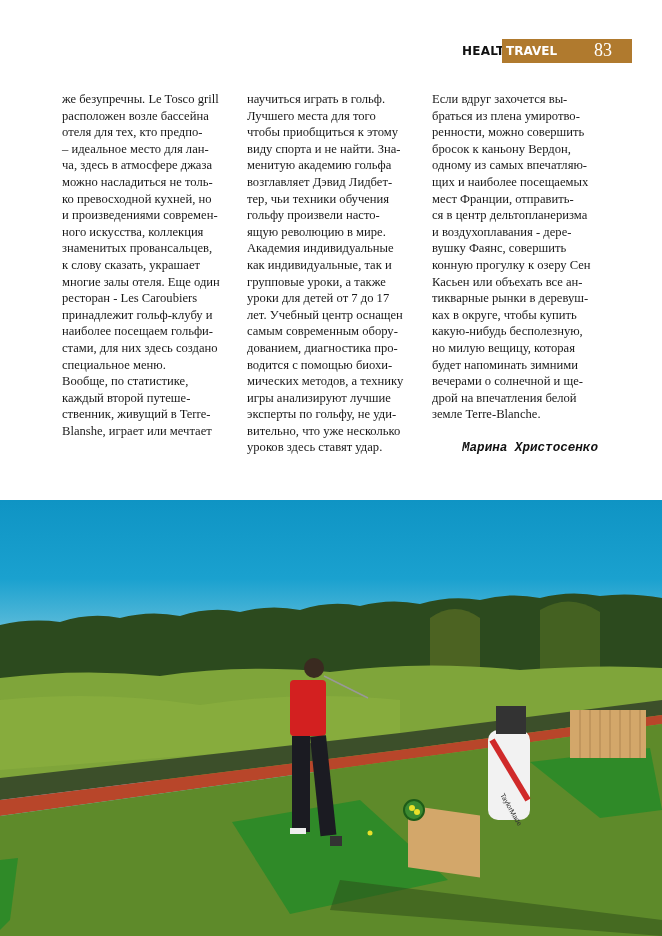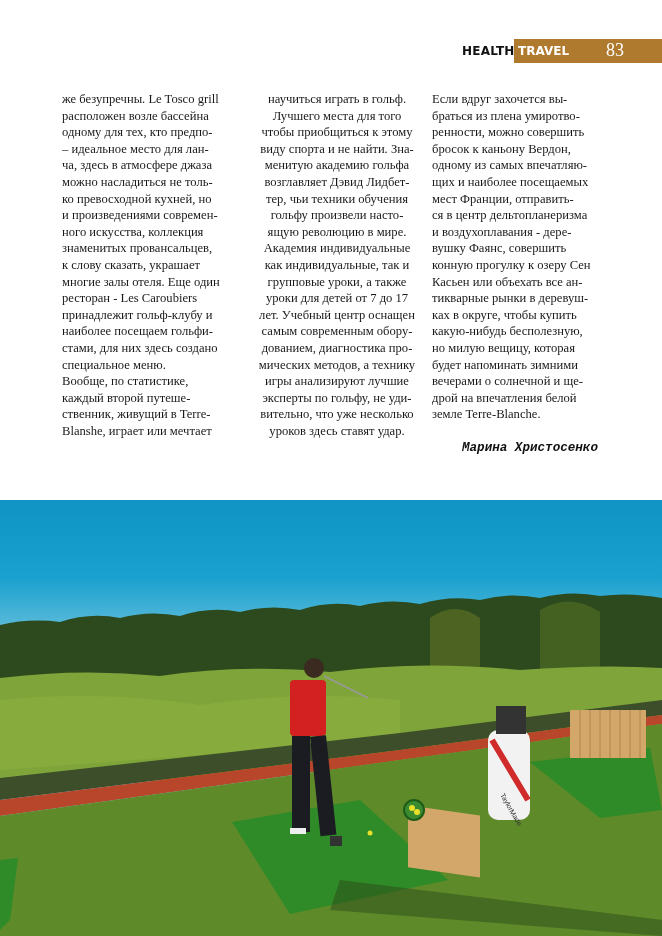--- a/index.html
+++ b/index.html
@@ -11,41 +11,41 @@
   .header {
     position: absolute; top: 39px; left: 462px; height: 24px; width: 200px;
     display: flex; 
   }
   .hdr-health {
     font-family: "DejaVu Sans", "Liberation Sans", sans-serif;
     font-weight: bold; font-size: 12px; color: #111; letter-spacing: 0.2px;
     width: 52px; line-height: 24px;
   }
   .hdr-band {
-    position: absolute; left: 52px; top: 0; width: 148px; height: 24px;
+    position: absolute; left: 40px; top: 0; width: 130px; height: 24px;
     background: var(--accent);
   }
   .hdr-travel {
     position: absolute; left: 4px; top: 0; line-height: 24px;
     font-family: "DejaVu Sans", "Liberation Sans", sans-serif;
     font-weight: bold; font-size: 12px; color: #fff;
   }
   .hdr-page {
     position: absolute; left: 92px; top: 0; line-height: 22px;
     font-family: "Liberation Serif", serif; font-size: 18px; color: #ffffff;
   }
 
   .col {
     position: absolute; top: 91px; width: 180px;
     font-family: "Liberation Serif", serif;
     font-size: 12.6px; line-height: 16.6px; color: #1a1a1a;
   }
   .col .line { display: block; white-space: nowrap; }
   .col1 { left: 62px; }
-  .col2 { left: 247px; text-align: center; }
+  .col2 { left: 247px; }
   .col3 { left: 432px; }
   .signature {
     position: absolute; left: 430px; width: 168px; top: 441px;
     text-align: right; font-family: Liberation Mono, monospace;
     font-style: italic; font-weight: bold; font-size: 12.6px; color: #111;
   }
 
   .photo {
     position: absolute; left: 0; top: 500px; width: 662px; height: 436px; overflow: hidden;
     background: linear-gradient(180deg, #0f94c4 0%, #1aa1cf 18%, #52b7d8 28%, #8ccbe0 32%);
@@ -59,21 +59,21 @@
   <span class="hdr-health">HEALTH</span>
   <div class="hdr-band">
     <span class="hdr-travel">TRAVEL</span>
     <span class="hdr-page">83</span>
   </div>
 </div>
 
 <div class="col col1">
     <span class="line">же безупречны.  Le Tosco grill</span>
     <span class="line">расположен возле бассейна</span>
-    <span class="line">одному для тех, кто предпо-</span>
+    <span class="line">отеля для тех, кто предпо-</span>
     <span class="line">– идеальное место для лан-</span>
     <span class="line">ча, здесь в атмосфере джаза</span>
     <span class="line">можно насладиться не толь-</span>
     <span class="line">ко превосходной кухней, но</span>
     <span class="line">и произведениями современ-</span>
     <span class="line">ного искусства, коллекция</span>
     <span class="line">знаменитых провансальцев,</span>
     <span class="line">к слову сказать, украшает</span>
     <span class="line">многие залы отеля. Еще один</span>
     <span class="line">ресторан - Les Caroubiers</span>
@@ -96,20 +96,21 @@
     <span class="line">тер, чьи техники обучения</span>
     <span class="line">гольфу произвели насто-</span>
     <span class="line">ящую революцию в мире.</span>
     <span class="line">Академия индивидуальные</span>
     <span class="line">как индивидуальные, так и</span>
     <span class="line">групповые уроки, а также</span>
     <span class="line">уроки для детей от 7 до 17</span>
     <span class="line">лет.  Учебный центр оснащен</span>
     <span class="line">самым современным обору-</span>
     <span class="line">дованием, диагностика про-</span>
+    <span class="line">водится с помощью биохи-</span>
     <span class="line">мических методов, а технику</span>
     <span class="line">игры анализируют лучшие</span>
     <span class="line">эксперты по гольфу, не уди-</span>
     <span class="line">вительно, что уже несколько</span>
     <span class="line">уроков здесь ставят удар.</span>
   </div>
 <div class="col col3">
     <span class="line">  Если вдруг захочется вы-</span>
     <span class="line">браться из плена умиротво-</span>
     <span class="line">ренности, можно совершить</span>

